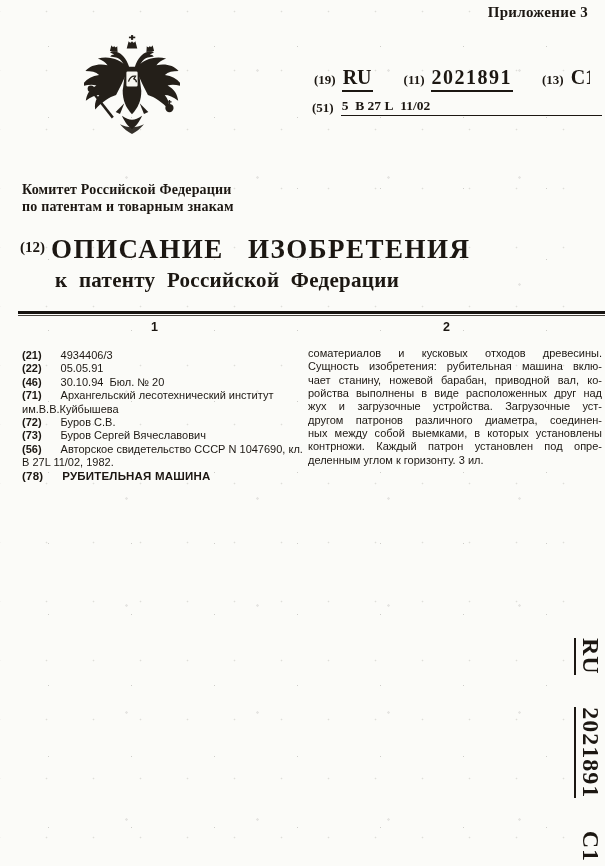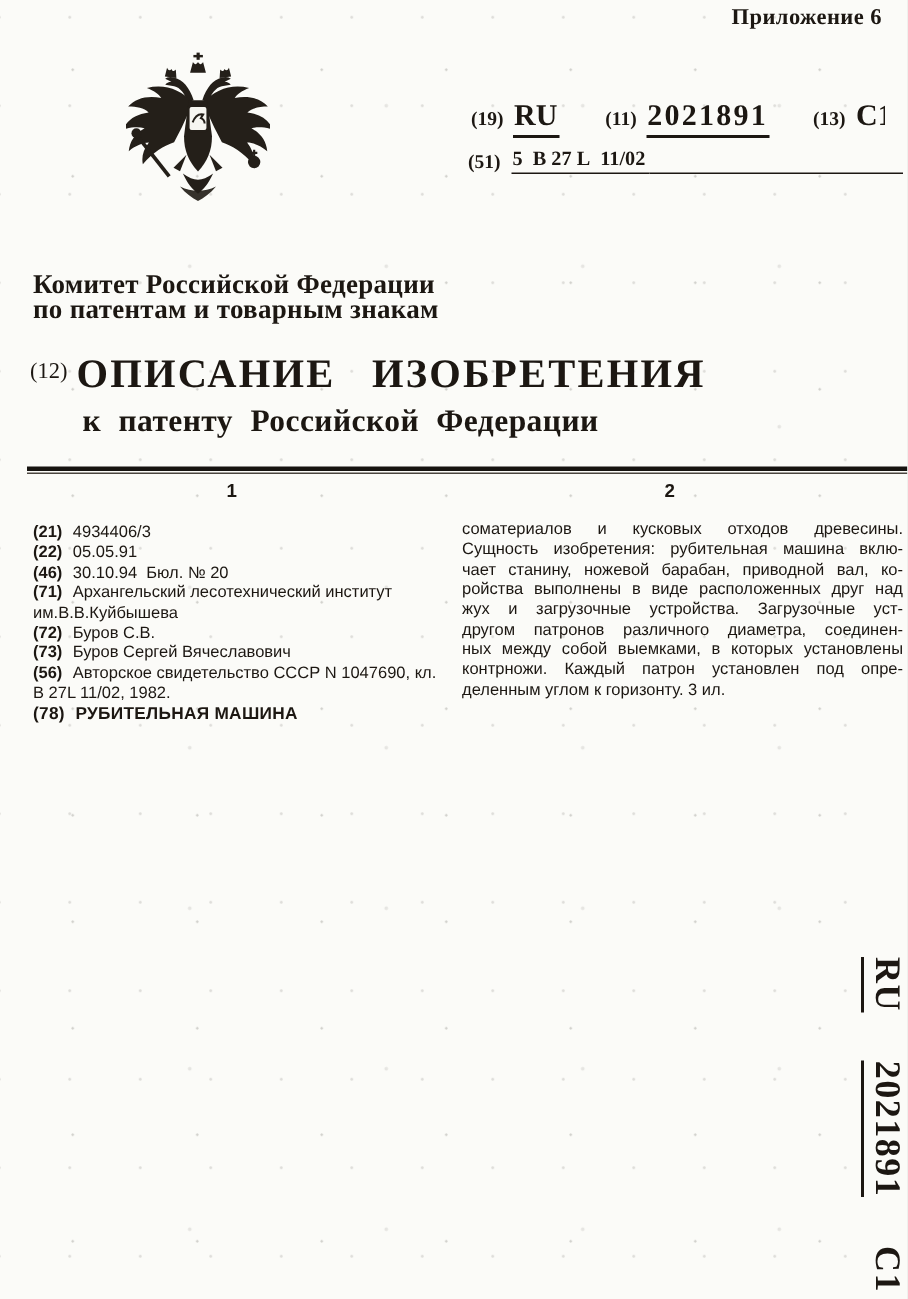--- a/index.html
+++ b/index.html
@@ -23,35 +23,35 @@
   .code-small{font-weight:bold;font-size:13px;margin-right:6px;}
   .code-big{font-weight:bold;font-size:20px;line-height:1.15;border-bottom:2px solid #1c1712;padding:0 1px 1px 1px;}
   .gap-a{margin-right:31px;} .gap-b{margin-right:29px;}
   .num-big{letter-spacing:1.5px;}
   .kind-clip{display:inline-block;width:20px;overflow:hidden;}
   .codes2{position:absolute;left:312px;top:98px;right:3px;display:flex;align-items:flex-end;}
   .c51-label{font-weight:bold;font-size:13px;margin-right:7px;}
   .c51-value{font-weight:bold;font-size:13.5px;border-bottom:1.5px solid #1c1712;padding:0 3px 1px 1px;white-space:pre;}
   .c51-rule{flex:1;border-bottom:1.5px solid #1c1712;height:10px;}
   
-  .issuer{position:absolute;left:22px;top:181px;font-weight:bold;font-size:18px;line-height:17px;letter-spacing:.2px;}
+  .issuer{position:absolute;left:22px;top:181px;font-weight:bold;font-size:14px;line-height:17px;letter-spacing:.2px;}
   
   .title-block{position:absolute;left:20px;top:234px;}
-  .t-code{font-weight:normal;font-size:15px;margin-right:6px;vertical-align:6px;}
+  .t-code{font-weight:bold;font-size:15px;margin-right:6px;vertical-align:6px;}
   .t-main{font-weight:bold;font-size:27px;letter-spacing:1.5px;word-spacing:16px;}
   .title2{margin:3px 0 0 35px;font-weight:bold;font-size:21px;word-spacing:6px;letter-spacing:.3px;}
   
   .rule{position:absolute;left:18px;right:0;top:311px;height:1px;border-top:3px solid #161310;border-bottom:1px solid #4a453f;}
   .colnum{position:absolute;top:320px;font-family:"Liberation Sans",sans-serif;font-weight:bold;font-size:12.5px;}
   .colnum.c1{left:151px;} .colnum.c2{left:443px;}
   
   .biblio{position:absolute;left:22px;top:349px;width:286px;font-family:"Liberation Sans",sans-serif;font-size:11px;line-height:13.4px;}
   .b-row{white-space:nowrap;}
   .b-code{font-weight:bold;}
-  .b-code:not(:empty){margin-right:7px;}
+  .b-code:not(:empty){margin-right:19px;}
   .b-title{font-weight:bold;font-size:11.5px;letter-spacing:.2px;}
   
   .abstract{position:absolute;left:308px;top:347px;width:294px;font-family:"Liberation Sans",sans-serif;font-size:11px;line-height:13.35px;}
   .a-line{text-align:justify;text-align-last:justify;}
   .a-line.last{text-align-last:auto;}
   .a-code{font-weight:bold;margin-right:3px;}
   
   .sidebar{
     position:absolute;left:604px;top:638px;width:224px;height:26px;
     transform:rotate(90deg);transform-origin:0 0;
@@ -59,21 +59,21 @@
     font-weight:bold;font-size:24px;white-space:nowrap;
   }
   .sb-u{border-bottom:2.5px solid #1c1712;padding-bottom:1px;letter-spacing:1px;}
   .sb-k{letter-spacing:1px;}
 </style>
 </head>
 <body>
 
 <div class="page">
 
-  <div class="appendix">Приложение 6</div>
+  <div class="appendix">Приложение 3</div>
 
   <div class="emblem">
     <svg viewBox="0 0 100 114" width="96" height="114" xmlns="http://www.w3.org/2000/svg">
       <g fill="#241f19">
 
         <rect x="49" y="5" width="2.2" height="5"></rect>
         <rect x="46.8" y="6.6" width="6.6" height="1.7"></rect>
         <path d="M46.5 11.5 l-2 7.5 h11 l-2-7.5 c-1.2 2-2.3 2-3.5 0 c-1.2 2-2.3 2-3.5 0 z"></path>
 
         <path d="M28.5 15.5 l-1.5 6 8 1.2 -.4-6 c-1.4 1.6-2.5 1.2-3-.4 c-1 1.5-2.2 1.2-3.1-.8 z"></path>

